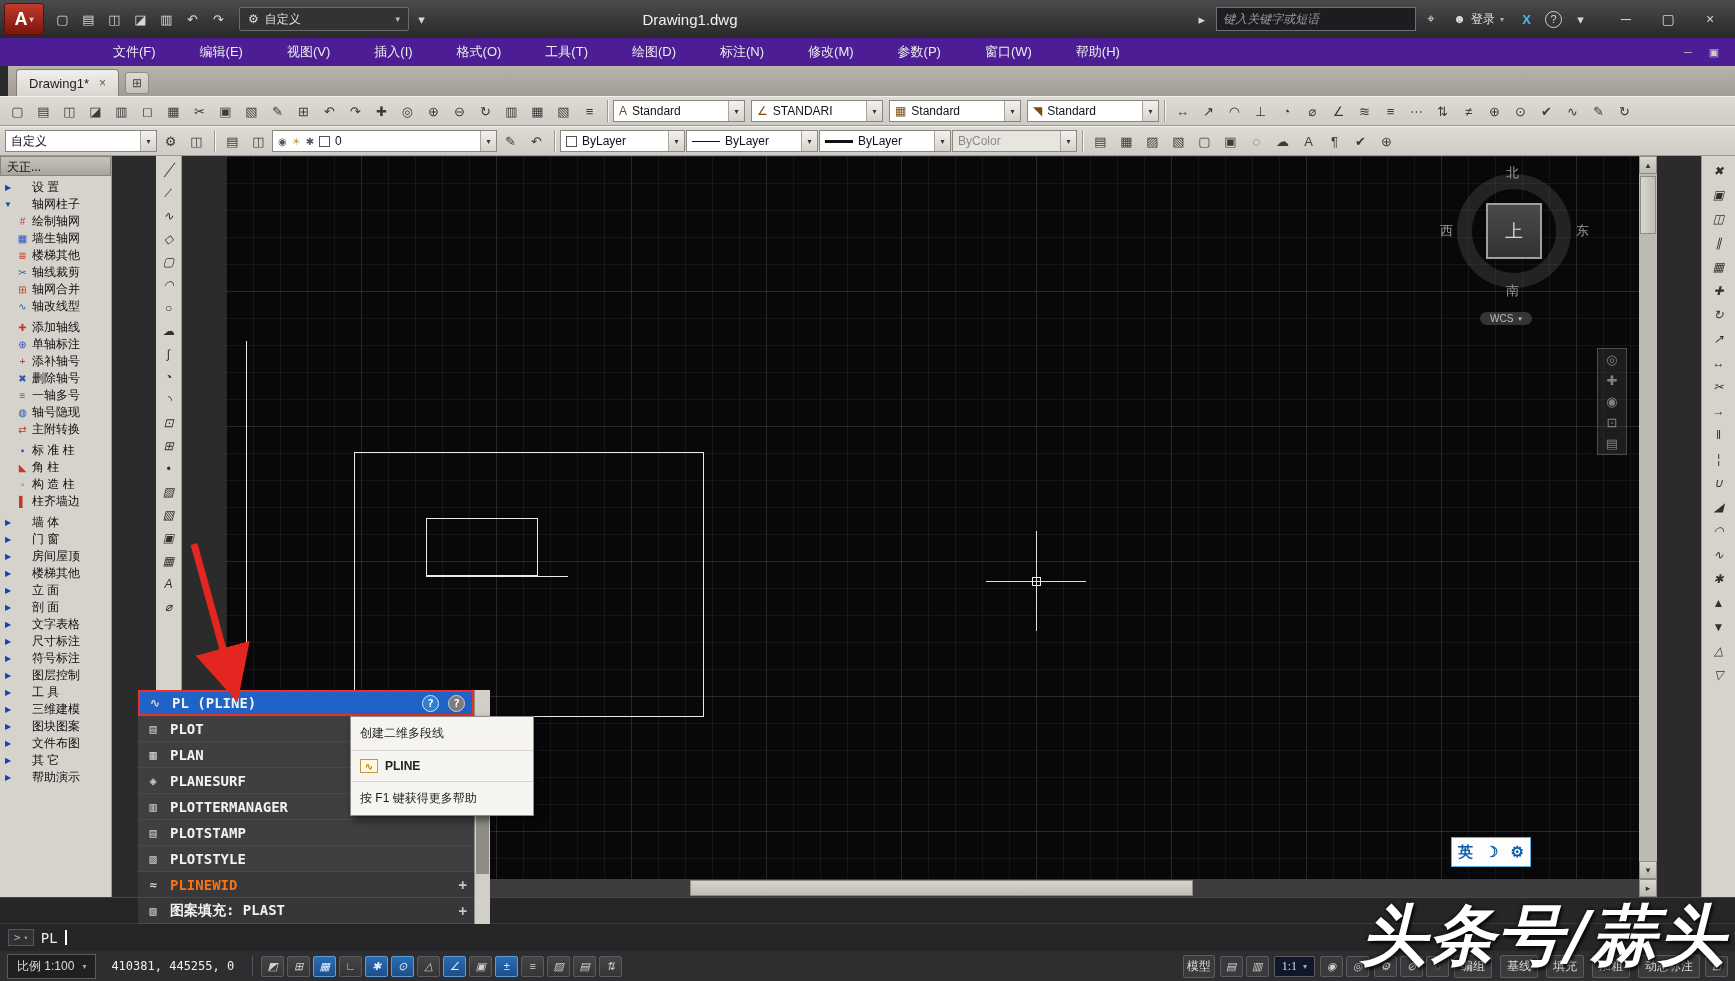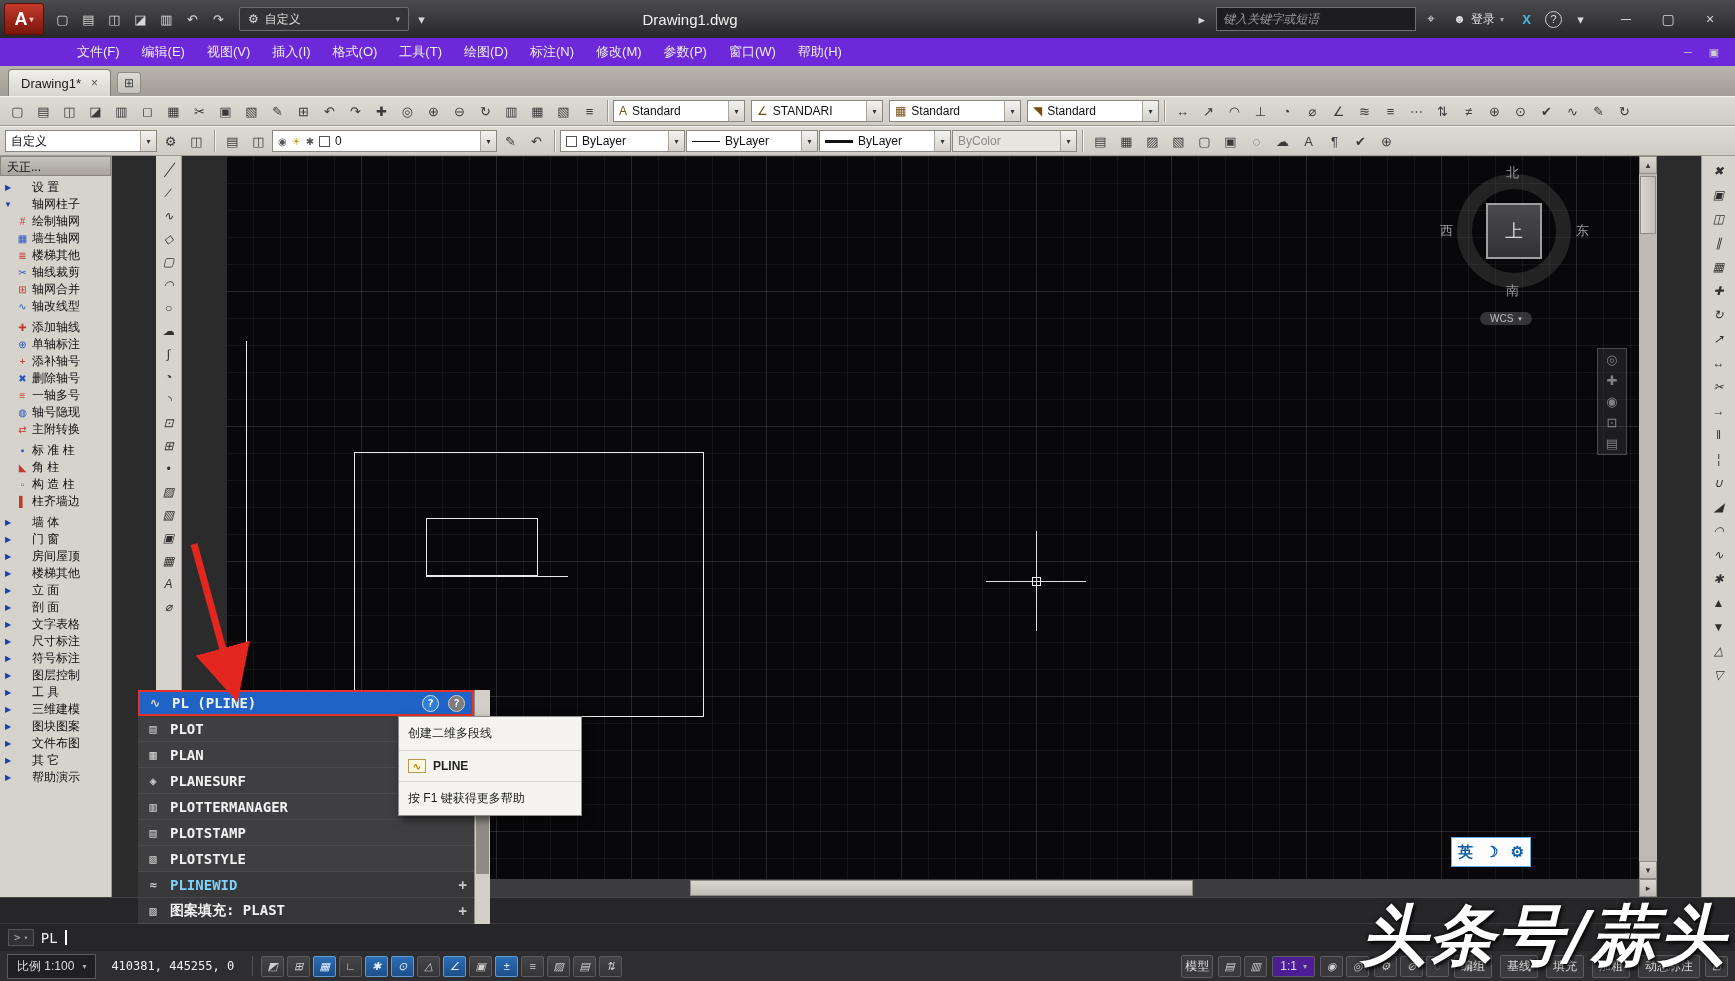--- a/index.html
+++ b/index.html
@@ -34,29 +34,29 @@
   .login .small { font-size:8px; color:#aaa; font-style:normal; }
   .xblue { color:#49b8e8; font-weight:bold; font-style:normal; }
   .helpc { width:17px; height:17px; border-radius:50%; border:1px solid #cfcfcf; display:flex;
     align-items:center; justify-content:center; font-size:11px; font-style:normal; }
   .winbtns { display:flex; margin-left:10px; }
   .winbtn { width:42px; height:30px; display:flex; align-items:center; justify-content:center;
     color:#d5d5d5; font-size:14px; }
   .winbtn i { font-style:normal; }
 
   
-  .menubar { height:28px; background:#6d28d9; display:flex; align-items:center; padding-left:66px;
-    flex:none; }
+  .menubar { height:28px; background:#4c1d95; display:flex; align-items:center; padding-left:102px;
+    flex:none;gap:22px; }
   .menu-item { padding:5px 11px; color:#ececec; font-size:13px; cursor:default; }
   .mdi { margin-left:auto; display:flex; padding-right:8px; }
   .mdi span { width:26px; text-align:center; color:#cfcfcf; font-size:11px; }
 
   
   .tabbar { height:30px; background:linear-gradient(#b9b5ad,#a19d95); display:flex;
-    align-items:flex-end; padding-left:8px; flex:none; }
+    align-items:flex-end; padding-left:8px; flex:none;margin-left:8px; }
   .tab { height:27px; background:linear-gradient(#f0efeb,#d8d5ce); border:1px solid #827e76;
     border-bottom:none; border-radius:4px 4px 0 0; display:flex; align-items:center; gap:10px;
     padding:0 12px; font-size:13px; color:#1d1d1d; }
   .tab-close { color:#555; font-size:12px; }
   .newtab { width:24px; height:22px; margin:0 0 2px 6px; background:linear-gradient(#dedbd4,#c4c1ba);
     border:1px solid #8f8b83; border-radius:3px; display:flex; align-items:center;
     justify-content:center; font-size:12px; color:#444; }
 
   
   .toolbar { background:linear-gradient(#dedbd4,#cfccc5); border-top:1px solid #f2f1ee;
@@ -163,35 +163,35 @@
   
   .cmd-popup { position:absolute; left:138px; top:690px; width:352px; height:234px; display:flex;
     z-index:40; font-family:"DejaVu Sans Mono", monospace; }
   .popup-rows { width:336px; display:flex; flex-direction:column; }
   .popup-row { height:26px; background:#3f3f41; border-bottom:1px solid #4a4a4c; display:flex;
     align-items:center; gap:9px; padding:0 7px; color:#f2f2f2; font-size:14px; font-weight:bold; }
   .popup-row .pr-icon { font-size:12px; color:#cfcfcf; width:16px; text-align:center;
     font-style:normal; }
   .popup-row.selected { background:#1e63c5; border:2px solid #e8312a; }
   .popup-row.dim { background:#38383a; }
-  .popup-row.dim .pr-label { color:#7dd3fc; }
+  .popup-row.dim .pr-label { color:#f97316; }
   .popup-row.cat { background:#37373a; }
   .pr-help, .pr-help2, .pr-plus { display:none; }
   .has-help .pr-help { display:flex; margin-left:auto; width:17px; height:17px; border-radius:50%;
     background:#2e7fd6; border:1px solid #d7e7fa; color:#fff; font-size:11px; align-items:center;
     justify-content:center; font-weight:bold; }
   .has-help .pr-help2 { display:flex; width:17px; height:17px; border-radius:50%; background:#7d7d7f;
     border:1px solid #cfcfcf; color:#fff; font-size:11px; align-items:center; justify-content:center; }
   .has-plus .pr-plus { display:flex; margin-left:auto; color:#c8c8c8; font-size:14px; }
   .popup-scroll { width:16px; background:#d2cfc8; border-left:1px solid #8f8c85; }
   .popup-scroll .ps-thumb { margin:84px 1px 0 1px; height:100px; background:#8f8c85; }
 
   .cmd-tooltip { position:absolute; left:350px; top:716px; width:184px; background:#f5f4f0;
     border:1px solid #8e8e8e; box-shadow:3px 4px 8px rgba(0,0,0,0.55); z-index:42; font-size:12px;
-    color:#222;margin-left:48px; }
+    color:#222; }
   .tt-title { padding:8px 9px; border-bottom:1px solid #d9d6cf; }
   .tt-cmd { padding:8px 9px; display:flex; align-items:center; gap:7px; font-weight:bold; }
   .tt-cmd .tt-ico { width:18px; height:14px; border:1px solid #b89b4a; color:#b8860b;
     display:flex; align-items:center; justify-content:center; font-size:10px; font-style:normal;
     background:#fff8e0; }
   .tt-footer { padding:8px 9px; border-top:1px solid #d9d6cf; }
 
   .red-arrow { position:absolute; left:170px; top:536px; z-index:45; }
 
   
@@ -218,22 +218,22 @@
     border:1px solid #5c5c60; border-radius:2px; display:flex; align-items:center;
     justify-content:center; font-size:11px; color:#cfcfcf; flex:none; }
   .sb-toggle.active { background:linear-gradient(#2a6db5,#1d4f8a); border-color:#5f9bd6;
     color:#e3f1ff; }
   .sb-spacer { flex:1; }
   .sb-model { padding:2px 3px; background:#3a3a3d; border:1px solid #5c5c60; border-radius:2px;
     white-space:nowrap; }
   .sb-icon { width:23px; height:21px; display:flex; align-items:center; justify-content:center;
     background:#3a3a3d; border:1px solid #5c5c60; border-radius:2px; font-size:11px; color:#cfcfcf;
     flex:none; }
-  .sb-combo { height:21px; background:#4c1d95; border:1px solid #5c5c60; border-radius:2px;
-    display:flex; align-items:center; gap:6px; padding:0 7px; }
+  .sb-combo { height:21px; background:#0f172a; border:1px solid #5c5c60; border-radius:2px;
+    display:flex; align-items:center; gap:6px; padding:0 7px;font-family:Liberation Serif, serif; }
   .sb-combo i { font-style:normal; font-size:8px; color:#aaa; }
   .tz-toggle { padding:2px 6px; background:#3a3a3d; border:1px solid #5c5c60; border-radius:2px;
     white-space:nowrap; }
 
   .watermark { position:absolute; right:8px; bottom:0px; z-index:60; color:#ffffff;
     font-family:"DejaVu Serif", serif; font-style:italic; font-weight:bold; font-size:66px;
     text-shadow:0 0 4px rgba(0,0,0,0.9), 2px 3px 3px rgba(0,0,0,0.6); letter-spacing:2px;
     pointer-events:none; }
 </style>
 </head>

